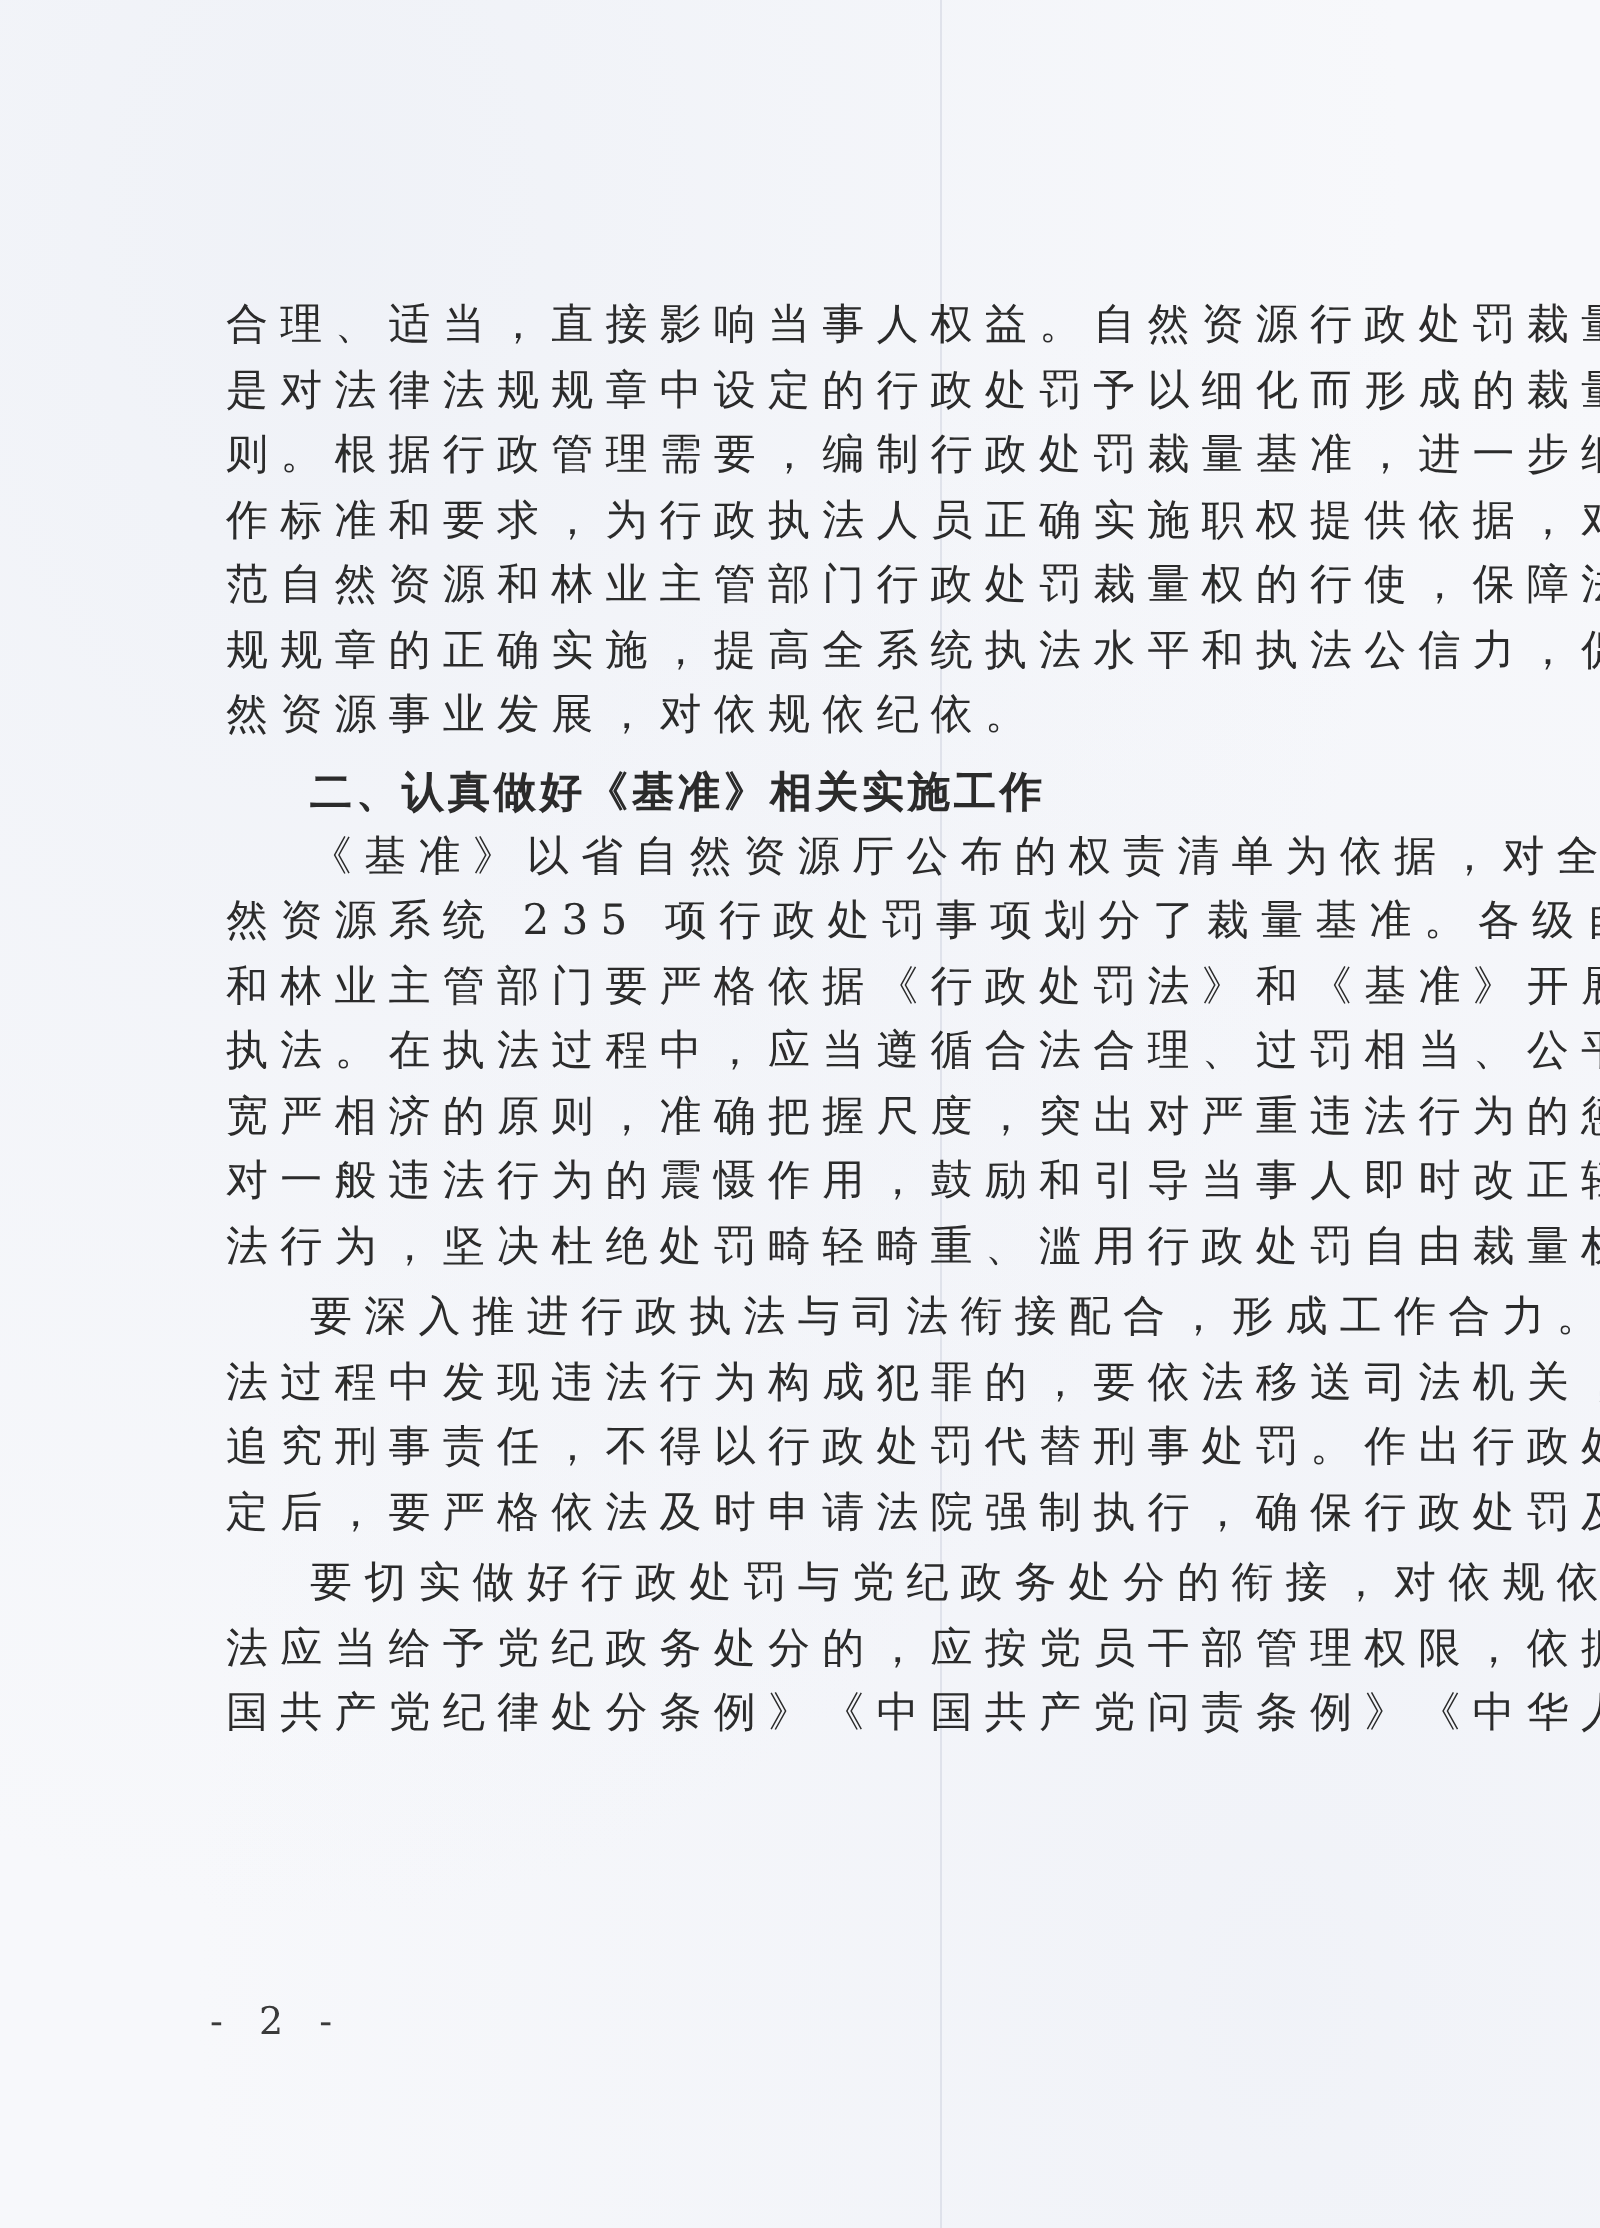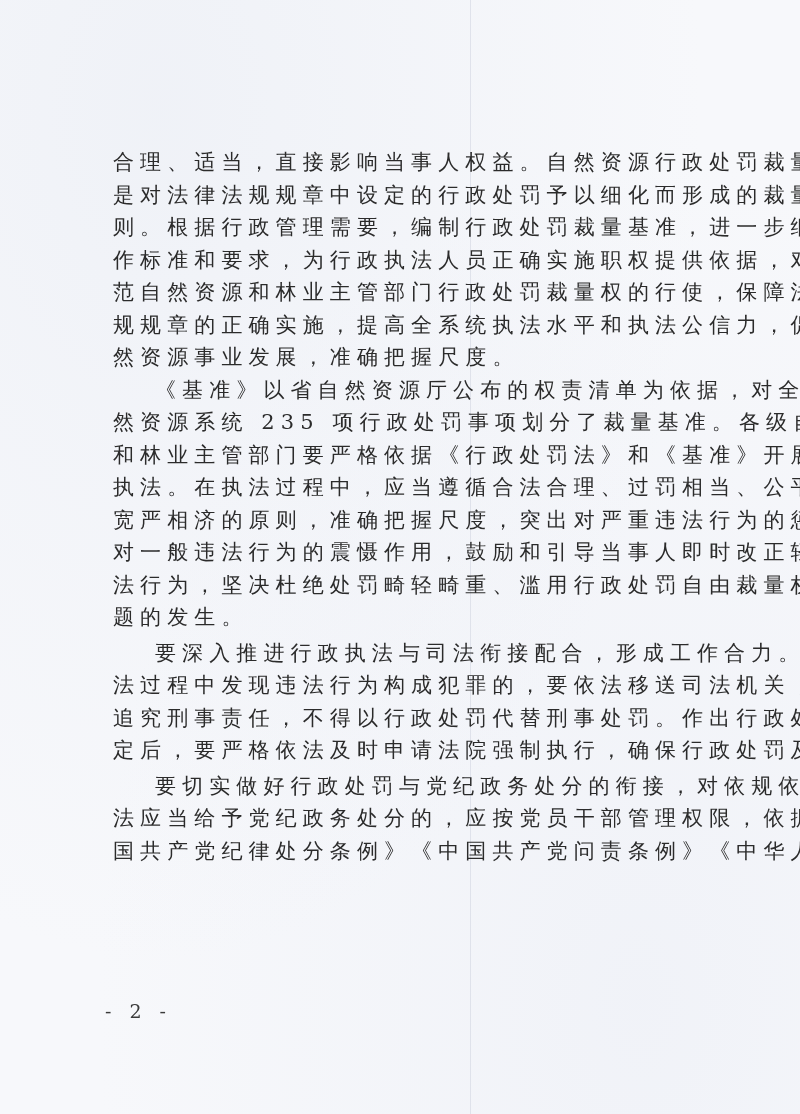--- a/index.html
+++ b/index.html
@@ -81,33 +81,33 @@
 
   <div class="body-text">
 
     <div>
       <div class="line">合理、适当，直接影响当事人权益。自然资源行政处罚裁量基准</div>
       <div class="line">是对法律法规规章中设定的行政处罚予以细化而形成的裁量细</div>
       <div class="line">则。根据行政管理需要，编制行政处罚裁量基准，进一步细化工</div>
       <div class="line">作标准和要求，为行政执法人员正确实施职权提供依据，对于规</div>
       <div class="line">范自然资源和林业主管部门行政处罚裁量权的行使，保障法律法</div>
       <div class="line">规规章的正确实施，提高全系统执法水平和执法公信力，促进自</div>
-      <div class="line last">然资源事业发展，准确把握尺度。</div>
+      <div class="line last">然资源事业发展，对依规依纪依。</div>
     </div>
 
+    <div class="line indent heading">二、认真做好《基准》相关实施工作</div>
 
     <div>
       <div class="line indent">《基准》以省自然资源厅公布的权责清单为依据，对全省自</div>
       <div class="line">然资源系统 235 项行政处罚事项划分了裁量基准。各级自然资源</div>
       <div class="line">和林业主管部门要严格依据《行政处罚法》和《基准》开展行政</div>
       <div class="line">执法。在执法过程中，应当遵循合法合理、过罚相当、公平公正、</div>
       <div class="line">宽严相济的原则，准确把握尺度，突出对严重违法行为的惩处和</div>
       <div class="line">对一般违法行为的震慑作用，鼓励和引导当事人即时改正轻微违</div>
       <div class="line">法行为，坚决杜绝处罚畸轻畸重、滥用行政处罚自由裁量权等问</div>
-      <div class="line last">题的发生。</div>
     </div>
 
     <div class="para-gap"></div>
 
     <div>
       <div class="line indent">要深入推进行政执法与司法衔接配合，形成工作合力。在执</div>
       <div class="line">法过程中发现违法行为构成犯罪的，要依法移送司法机关，依法</div>
       <div class="line">追究刑事责任，不得以行政处罚代替刑事处罚。作出行政处罚决</div>
       <div class="line">定后，要严格依法及时申请法院强制执行，确保行政处罚及时履</div>
     </div>

